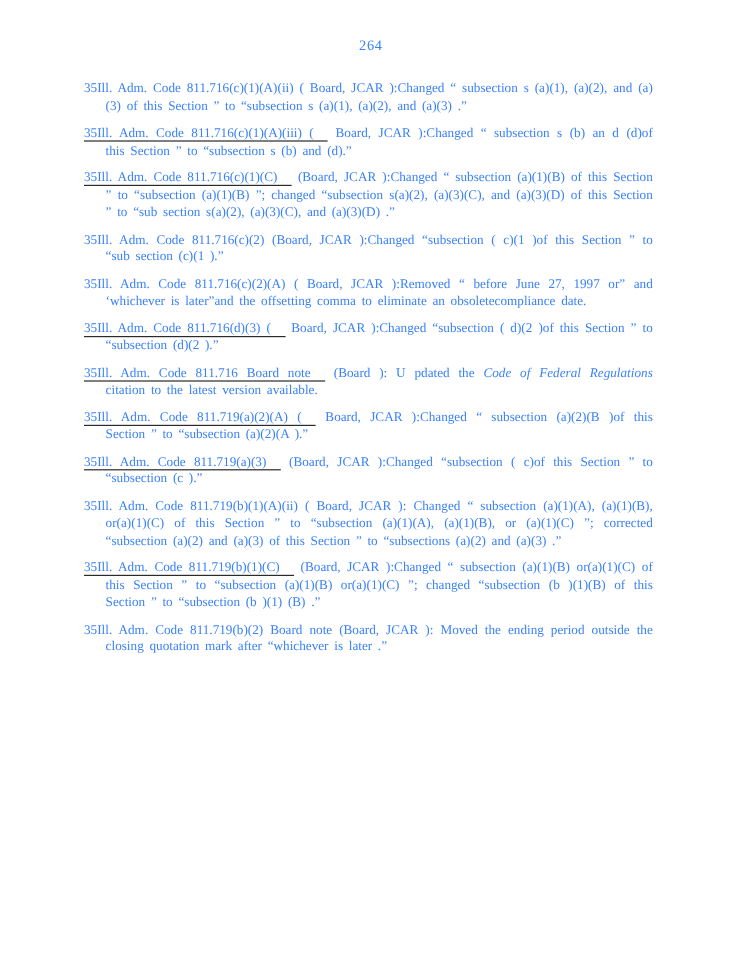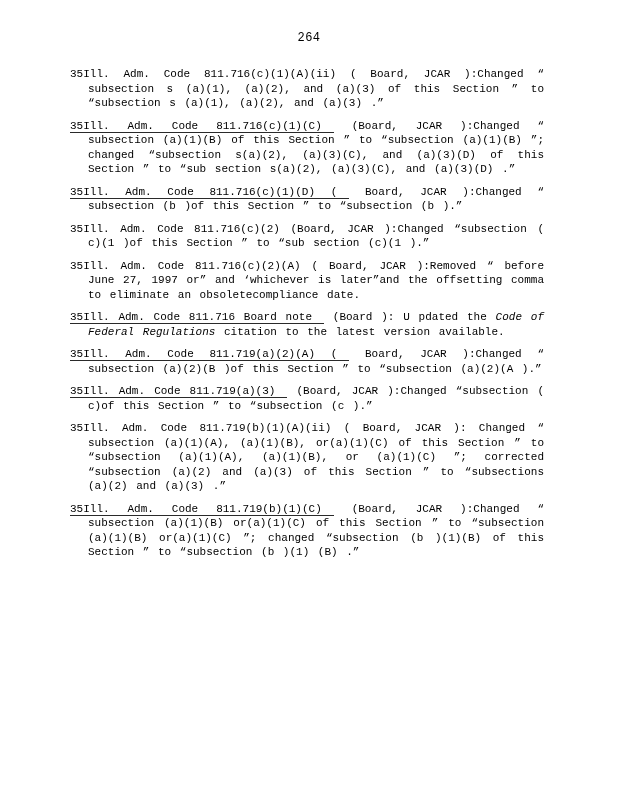--- a/index.html
+++ b/index.html
@@ -5,22 +5,22 @@
   html, body {
     margin: 0;
     padding: 0;
     background: #ffffff;
   }
   .page {
     position: relative;
     width: 618px;
     height: 696px;
     background: #ffffff;
-    font-family: Liberation Mono, monospace;
-    color: #000000;
+    font-family: Liberation Serif, serif;
+    color: #3b82f6;
     overflow: hidden;
   }
   .page-number {
     position: absolute;
     top: 31px;
     left: 0;
     width: 100%;
     text-align: center;
     font-size: 12px;
     letter-spacing: 0.5px;
@@ -49,23 +49,25 @@
     font-style: italic;
   }
 </style>
 </head>
 <body>
 
 <div class="page">
   <div class="page-number">264</div>
   <div class="entries">
       <div class="entry"><span class="seg">35Ill. Adm. Code 811.716(c)(1)(A)(ii) ( Board, JCAR ):Changed “ subsection s (a)(1), (a)(2), and (a)(3) of this Section ” to “subsection s (a)(1), (a)(2), and (a)(3) .”</span></div>
+      <div class="entry"><span class="seg seg-u">35Ill. Adm. Code 811.716(c)(1)(A)(iii) (</span><span class="seg"> Board, JCAR ):Changed “ subsection s (b) an d (d)of this Section ” to “subsection s (b) and (d).”</span></div>
       <div class="entry"><span class="seg seg-u">35Ill. Adm. Code 811.716(c)(1)(C)</span><span class="seg"> (Board, JCAR ):Changed “ subsection (a)(1)(B) of this Section ” to “subsection (a)(1)(B) ”; changed “subsection s(a)(2), (a)(3)(C), and (a)(3)(D) of this Section ” to “sub section s(a)(2), (a)(3)(C), and (a)(3)(D) .”</span></div>
-      <div class="entry"><span class="seg seg-u">35Ill. Adm. Code 811.716(c)(1)(D) (</span><span class="seg"> Board, JCAR ):Changed “ subsection (b )of this Section ” to “subsection (b ).”</span></div>
       <div class="entry"><span class="seg">35Ill. Adm. Code 811.716(c)(2) (Board, JCAR ):Changed “subsection ( c)(1 )of this Section ” to “sub section (c)(1 ).”</span></div>
       <div class="entry"><span class="seg">35Ill. Adm. Code 811.716(c)(2)(A) ( Board, JCAR ):Removed “ before June 27, 1997 or” and ‘whichever is later”and the offsetting comma to eliminate an obsoletecompliance date.</span></div>
+      <div class="entry"><span class="seg seg-u">35Ill. Adm. Code 811.716(d)(3) (</span><span class="seg"> Board, JCAR ):Changed “subsection ( d)(2 )of this Section ” to “subsection (d)(2 ).”</span></div>
       <div class="entry"><span class="seg seg-u">35Ill. Adm. Code 811.716 Board note</span><span class="seg"> (Board ): U pdated the </span><span class="seg seg-i">Code of Federal Regulations</span><span class="seg"> citation to the latest version available.</span></div>
       <div class="entry"><span class="seg seg-u">35Ill. Adm. Code 811.719(a)(2)(A) (</span><span class="seg"> Board, JCAR ):Changed “ subsection (a)(2)(B )of this Section ” to “subsection (a)(2)(A ).”</span></div>
       <div class="entry"><span class="seg seg-u">35Ill. Adm. Code 811.719(a)(3)</span><span class="seg"> (Board, JCAR ):Changed “subsection ( c)of this Section ” to “subsection (c ).”</span></div>
       <div class="entry"><span class="seg">35Ill. Adm. Code 811.719(b)(1)(A)(ii) ( Board, JCAR ): Changed “ subsection (a)(1)(A), (a)(1)(B), or(a)(1)(C) of this Section ” to “subsection (a)(1)(A), (a)(1)(B), or (a)(1)(C) ”; corrected “subsection (a)(2) and (a)(3) of this Section ” to “subsections (a)(2) and (a)(3) .”</span></div>
       <div class="entry"><span class="seg seg-u">35Ill. Adm. Code 811.719(b)(1)(C)</span><span class="seg"> (Board, JCAR ):Changed “ subsection (a)(1)(B) or(a)(1)(C) of this Section ” to “subsection (a)(1)(B) or(a)(1)(C) ”; changed “subsection (b )(1)(B) of this Section ” to “subsection (b )(1) (B) .”</span></div>
+      <div class="entry"><span class="seg">35Ill. Adm. Code 811.719(b)(2) Board note (Board, JCAR ): Moved the ending period outside the closing quotation mark after “whichever is later .”</span></div>
     </div>
 </div>
 
 </body></html>

